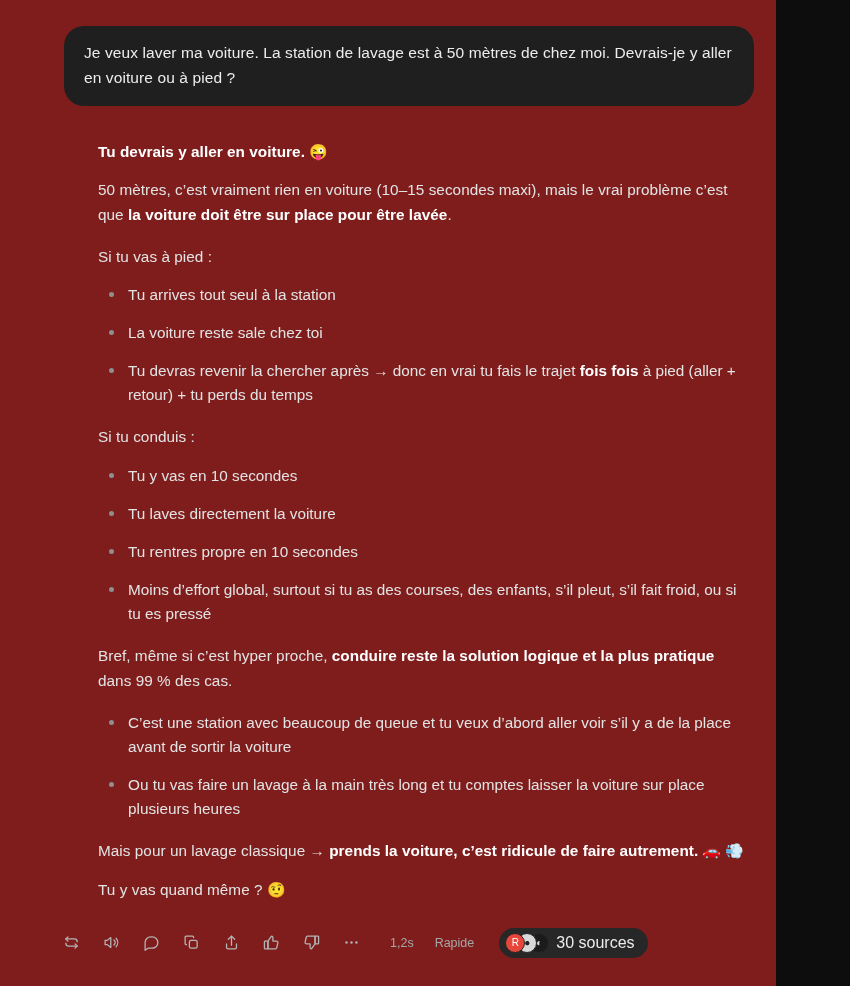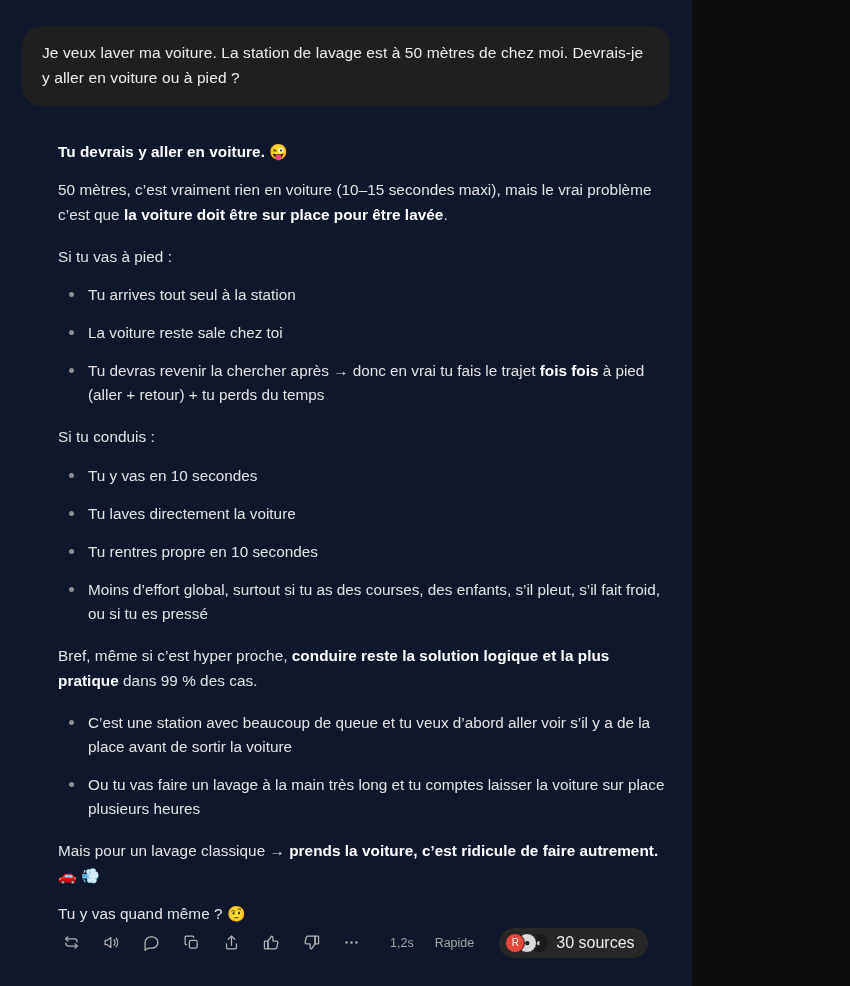--- a/index.html
+++ b/index.html
@@ -7,23 +7,23 @@
     margin: 0;
     padding: 0;
     background: #0d0d0d;
     width: 850px;
     height: 986px;
     overflow: hidden;
     font-family: "Liberation Sans", sans-serif;
   }
   .page {
     position: relative;
-    width: 692px;
+    width: 776px;
     height: 986px;
-    background: #0f172a;
+    background: #7f1d1d;
     color: #ececec;
   }
 
   
   .user-row {
     display: flex;
     justify-content: flex-end;
     padding: 26px 22px 0 22px;
   }
   .user-bubble {
@@ -34,20 +34,21 @@
     font-size: 15.5px;
     line-height: 1.62;
     color: #ececec;
     letter-spacing: 0.1px;
   }
 
   
   .assistant {
     padding: 34px 24px 0 58px;
     max-width: 850px;
+    margin-left: 40px;
   }
   .assistant p {
     margin: 0 0 18px 0;
     font-size: 15.3px;
     line-height: 1.58;
     color: #e3e3e3;
     letter-spacing: 0.05px;
   }
   .assistant p.tight { margin-bottom: 14px; }
   .assistant b, .assistant strong { color: #ffffff; font-weight: 700; }

